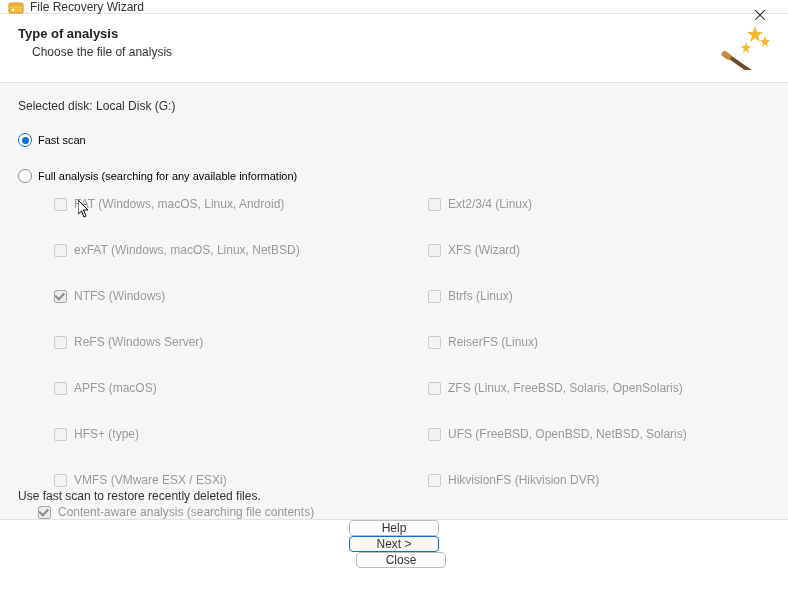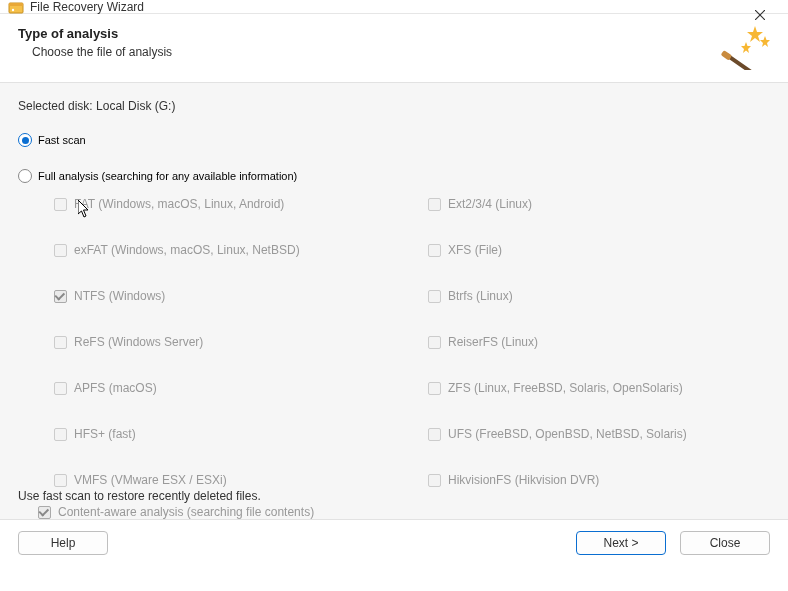--- a/index.html
+++ b/index.html
@@ -144,20 +144,21 @@
       width: 12px; height: 18px;
       pointer-events: none;
     }
 
     .footer {
       height: 46px;
       display: flex;
       align-items: center;
       padding: 0 18px;
       background: #fff;
+      flex-direction: column;
     }
     .btn {
       height: 24px;
       min-width: 90px;
       border: 1px solid #bfbfbf;
       border-radius: 4px;
       background: #fdfdfd;
       font-size: 12px;
       color: #333;
       display: inline-flex; align-items: center; justify-content: center;
@@ -229,21 +230,21 @@
       <div class="check-row">
         <span class="checkbox disabled"></span>
         <span>Ext2/3/4 (Linux)</span>
       </div>
       <div class="check-row">
         <span class="checkbox disabled"></span>
         <span>exFAT (Windows, macOS, Linux, NetBSD)</span>
       </div>
       <div class="check-row">
         <span class="checkbox disabled"></span>
-        <span>XFS (File)</span>
+        <span>XFS (Wizard)</span>
       </div>
       <div class="check-row">
         <span class="checkbox disabled checked-disabled"></span>
         <span>NTFS (Windows)</span>
       </div>
       <div class="check-row">
         <span class="checkbox disabled"></span>
         <span>Btrfs (Linux)</span>
       </div>
       <div class="check-row">
@@ -257,21 +258,21 @@
       <div class="check-row">
         <span class="checkbox disabled"></span>
         <span>APFS (macOS)</span>
       </div>
       <div class="check-row">
         <span class="checkbox disabled"></span>
         <span>ZFS (Linux, FreeBSD, Solaris, OpenSolaris)</span>
       </div>
       <div class="check-row">
         <span class="checkbox disabled"></span>
-        <span>HFS+ (fast)</span>
+        <span>HFS+ (type)</span>
       </div>
       <div class="check-row">
         <span class="checkbox disabled"></span>
         <span>UFS (FreeBSD, OpenBSD, NetBSD, Solaris)</span>
       </div>
       <div class="check-row">
         <span class="checkbox disabled"></span>
         <span>VMFS (VMware ESX / ESXi)</span>
       </div>
       <div class="check-row">

